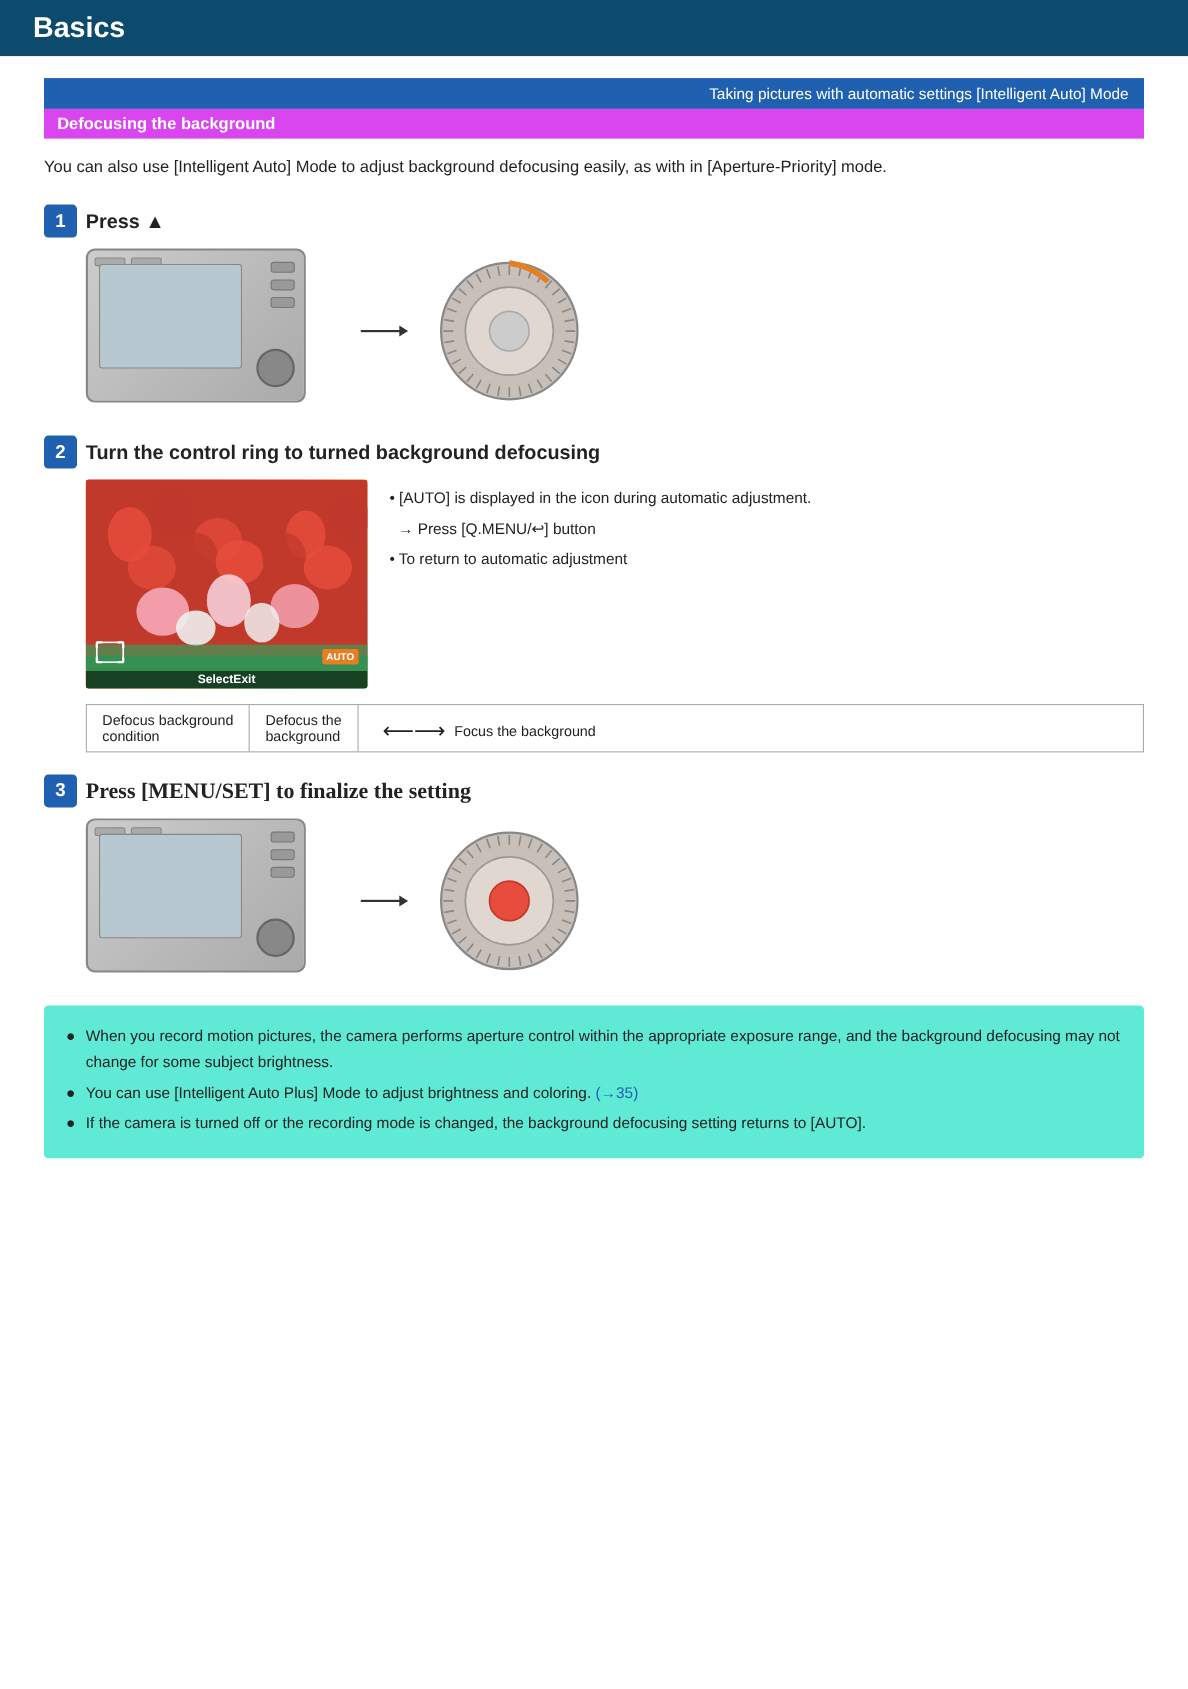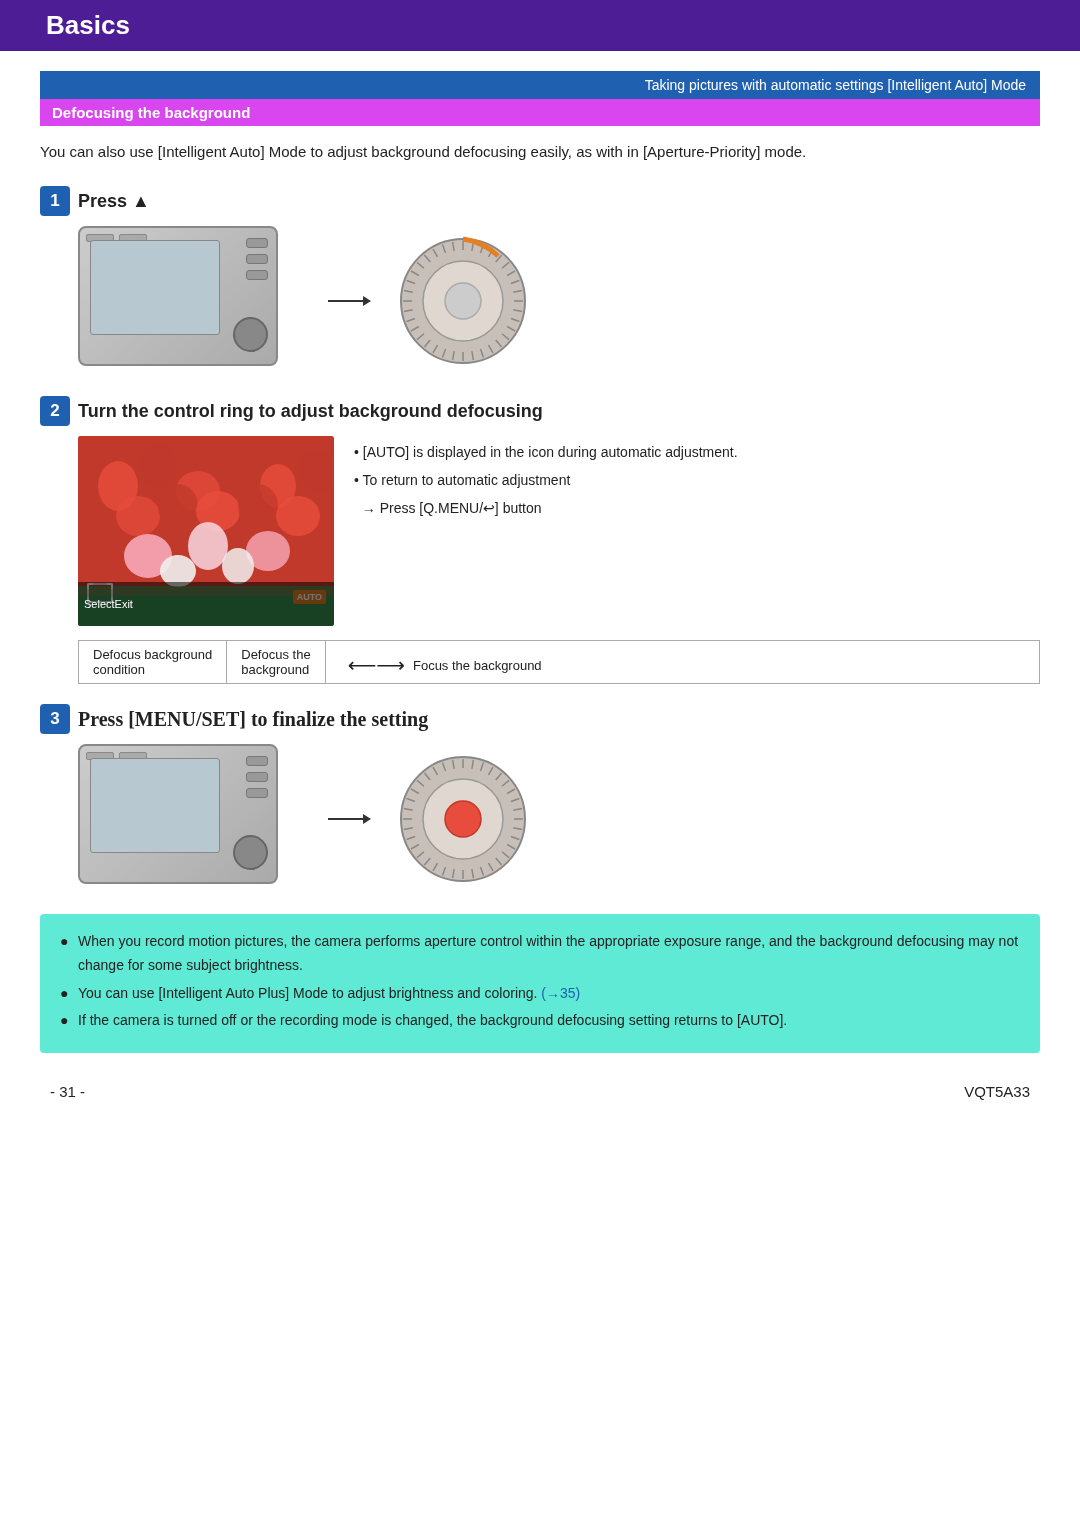--- a/index.html
+++ b/index.html
@@ -7,22 +7,22 @@
       width: 1080px;
       min-height: 1535px;
       background: #fff;
       font-family: Arial, Helvetica, sans-serif;
       font-size: 15px;
       color: #222;
     }
 
     
     .page-header {
-      background: #4c1d95;
-      padding: 10px 46px;
+      background: #0c4a6e;
+      padding: 10px 30px;
     }
     .page-header h1 {
       color: #fff;
       font-size: 26px;
       font-weight: bold;
     }
 
     .content {
       padding: 20px 40px 40px 40px;
     }
@@ -310,23 +310,24 @@
 
     
     .select-exit-bar {
       position: absolute;
       bottom: 0;
       left: 0;
       right: 0;
       background: rgba(0,0,0,0.55);
       color: #fff;
       font-size: 11px;
-      padding: 16px 6px;
-      display: flex;
-      justify-content: flex-start;
+      padding: 2px 6px;
+      display: flex;
+      justify-content: center;
+      font-weight: bold;
     }
 
     
     .auto-icon {
       position: absolute;
       right: 8px;
       bottom: 22px;
       background: #e67e22;
       color: #fff;
       font-size: 9px;
@@ -446,21 +447,21 @@
           <circle cx="65" cy="65" r="18" fill="#ccc" stroke="#aaa" stroke-width="1.5"></circle>
         </svg>
       </div>
     </div>
   </div>
 
   <div class="step">
     <div class="step-title">
       <div class="step-badge">2</div>
       <span class="step-title-text">
-        <strong>Turn the control ring to adjust background defocusing</strong>
+        <strong>Turn the control ring to turned background defocusing</strong>
       </span>
     </div>
     <div class="step2-content">
 
       <div class="step2-image">
         <div class="flower-img">
 
           <svg width="260" height="190" viewBox="0 0 260 190" style="position:absolute;top:0;left:0;">
 
             <rect width="260" height="190" fill="#c0392b"></rect>
@@ -503,22 +504,22 @@
           </div>
           <div class="select-exit-bar">
             <span>Select</span>
             <span>Exit</span>
           </div>
         </div>
       </div>
 
       <div class="step2-notes">
         <p>• [AUTO] is displayed in the icon during automatic adjustment.</p>
+        <p>&nbsp;&nbsp;→ Press [Q.MENU/↩] button</p>
         <p>• To return to automatic adjustment</p>
-        <p>&nbsp;&nbsp;→ Press [Q.MENU/↩] button</p>
       </div>
     </div>
 
     <div class="defocus-bar">
       <div class="cell">
         <span>Defocus background</span><br>
         <span>condition</span>
       </div>
       <div class="cell">
         <span>Defocus the</span><br>
@@ -606,18 +607,14 @@
       </div>
     </div>
   </div>
 
   <div class="notes-box">
     <p>When you record motion pictures, the camera performs aperture control within the appropriate exposure range, and the background defocusing may not change for some subject brightness.</p>
     <p>You can use [Intelligent Auto Plus] Mode to adjust brightness and coloring. <span class="link">(→35)</span></p>
     <p>If the camera is turned off or the recording mode is changed, the background defocusing setting returns to [AUTO].</p>
   </div>
 
-  <div class="page-footer">
-    <span>- 31 -</span>
-    <span>VQT5A33</span>
-  </div>
 
 </div>
 
 </body></html>

